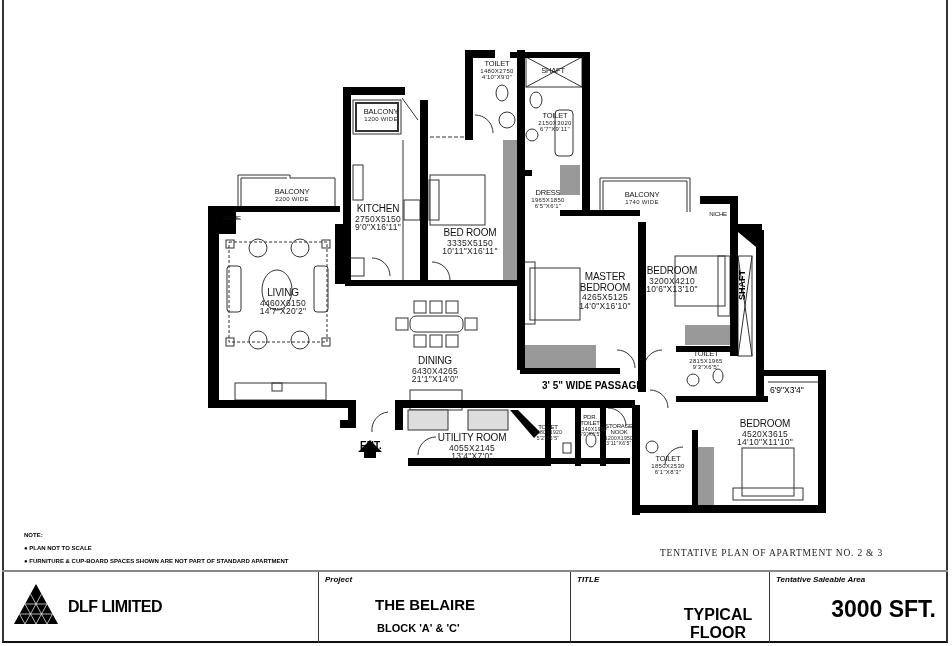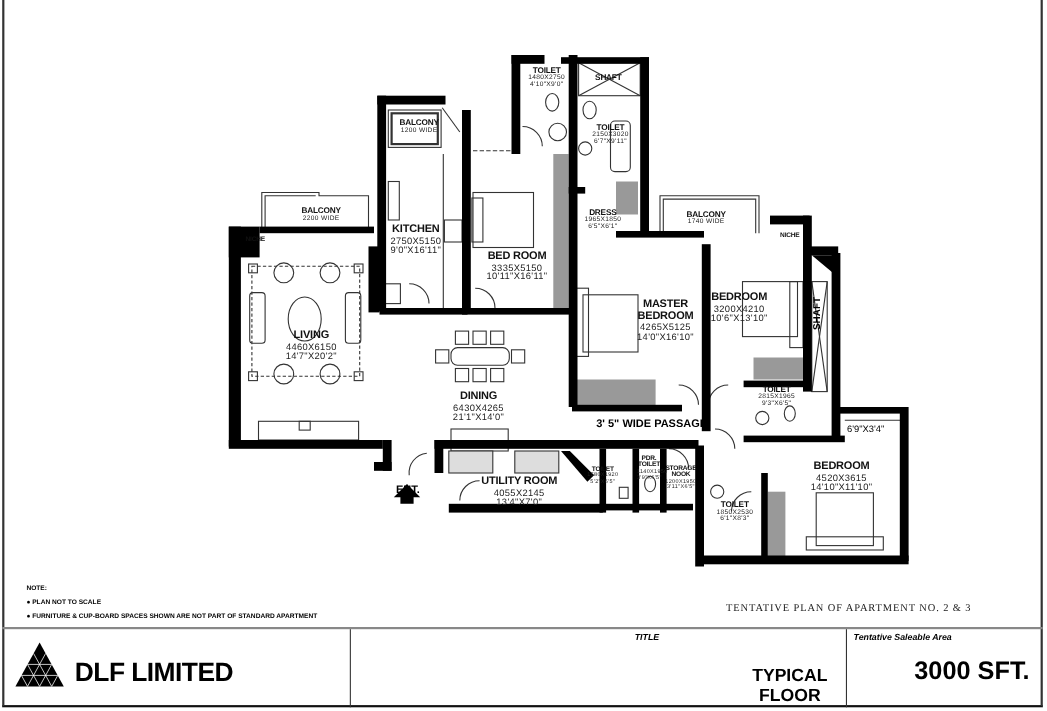--- a/index.html
+++ b/index.html
@@ -1,41 +1,41 @@
 <!DOCTYPE html>
 <html><head>
 <meta charset="utf-8">
 <style>
   html, body { margin: 0; padding: 0; background: #fff; }
   body { width: 952px; height: 646px; position: relative; overflow: hidden; font-family: "Liberation Sans", sans-serif; }
   .frame { position: absolute; left: 2px; top: 0; width: 946px; height: 643px; border-left: 2px solid #333; border-right: 2px solid #333; border-bottom: 2px solid #111; box-sizing: border-box; }
   svg.plan { position: absolute; left: 0; top: 0; }
   .lbl { position: absolute; text-align: center; line-height: 1.05; color: #111; white-space: nowrap; transform: translateX(-50%); }
-  .lbl .n { font-weight: bold; font-size: 10px; letter-spacing: -0.2px; display: block; }
+  .lbl .n { font-weight: normal; font-size: 10px; letter-spacing: -0.2px; display: block; }
   .lbl .d { font-size: 8.5px; display: block; color: #222; letter-spacing: 0.3px; }
   .lbl.sm .n { font-size: 7.5px; }
   .lbl.sm .d { font-size: 6px; }
   .lbl.xs .n { font-size: 6px; }
   .lbl.xs .d { font-size: 5px; }
   .passage { position: absolute; left: 542px; top: 380px; font-weight: bold; font-size: 10px; }
   .ent { position: absolute; left: 360px; top: 440px; font-weight: bold; font-size: 10px; }
   .shaft-v { position: absolute; left: 737px; top: 300px; font-weight: bold; font-size: 9px; transform: rotate(-90deg); transform-origin: left top; }
   .dim-extra { position: absolute; left: 770px; top: 385px; font-size: 8.5px; }
   .notes { position: absolute; left: 24px; top: 529px; font-size: 6px; font-weight: bold; line-height: 13px; }
   .notes div { white-space: nowrap; }
   .tentative { position: absolute; left: 660px; top: 548px; font-family: Liberation Serif, serif; font-size: 9.5px; letter-spacing: 0.8px; color: #222; }
   .titleblock { position: absolute; left: 2px; top: 570px; width: 946px; height: 73px; border-top: 2px solid #888; box-sizing: border-box; }
   .tb-cell { position: absolute; top: 0; height: 71px; box-sizing: border-box; }
   .tb-cell.c1 { left: 0; width: 317px; border-right: 1px solid #333; }
   .tb-cell.c2 { left: 317px; width: 252px; border-right: 1px solid #333; }
   .tb-cell.c3 { left: 569px; width: 199px; border-right: 1px solid #333; text-align: center; }
   .tb-cell.c4 { left: 768px; width: 176px; }
   .tb-cap { position: absolute; left: 6px; top: 3px; font-size: 8px; font-weight: bold; font-style: italic; }
   .logo { position: absolute; left: 10px; top: 10px; }
-  .company { position: absolute; left: 66px; top: 26px; font-size: 24px; font-weight: bold; letter-spacing: -0.5px; }
+  .company { position: absolute; left: 66px; top: 26px; font-size: 16px; font-weight: bold; letter-spacing: -0.5px; }
   .proj-name { position: absolute; left: 56px; top: 24px; font-size: 15px; font-weight: bold; }
   .proj-block { position: absolute; left: 58px; top: 50px; font-size: 11px; font-weight: bold; }
   .title-val { position: absolute; left: 48px; top: 34px; font-size: 16px; font-weight: bold; margin-left: 48px; }
   .area-val { position: absolute; right: 10px; top: 24px; font-size: 23px; font-weight: bold; }
 </style>
 </head>
 <body>
 
 <div class="frame"></div>
 
@@ -190,21 +190,21 @@
   </g>
 </svg>
 
 <div class="lbl sm" style="left:292px;top:188px;">
     <span class="n">BALCONY</span>
     <span class="d">2200 WIDE</span>
   </div>
 <div class="lbl xs" style="left:232px;top:215px;">
     <span class="n">NICHE</span>
   </div>
-<div class="lbl" style="left:283px;top:300px;">
+<div class="lbl" style="left:283px;top:288px;">
     <span class="n">LIVING</span>
     <span class="d">4460X6150</span>
     <span class="d">14'7"X20'2"</span>
   </div>
 <div class="lbl sm" style="left:381px;top:108px;">
     <span class="n">BALCONY</span>
     <span class="d">1200 WIDE</span>
   </div>
 <div class="lbl" style="left:378px;top:204px;">
     <span class="n">KITCHEN</span>
@@ -314,20 +314,25 @@
         <line x1="13" y1="22" x2="24" y2="42"></line>
         <line x1="35" y1="22" x2="24" y2="42"></line>
         <line x1="7.5" y1="32" x2="13" y2="42"></line>
         <line x1="40.5" y1="32" x2="35" y2="42"></line>
         <line x1="18.5" y1="12" x2="35" y2="42"></line>
         <line x1="29.5" y1="12" x2="13" y2="42"></line>
       </g>
     </svg>
     <div class="company">DLF LIMITED</div>
   </div>
+  <div class="tb-cell c2">
+    <div class="tb-cap">Project</div>
+    <div class="proj-name">THE BELAIRE</div>
+    <div class="proj-block">BLOCK 'A' &amp; 'C'</div>
+  </div>
   <div class="tb-cell c3">
     <div class="tb-cap">TITLE</div>
     <div class="title-val">TYPICAL FLOOR</div>
   </div>
   <div class="tb-cell c4">
     <div class="tb-cap">Tentative Saleable Area</div>
     <div class="area-val">3000 SFT.</div>
   </div>
 </div>
 

